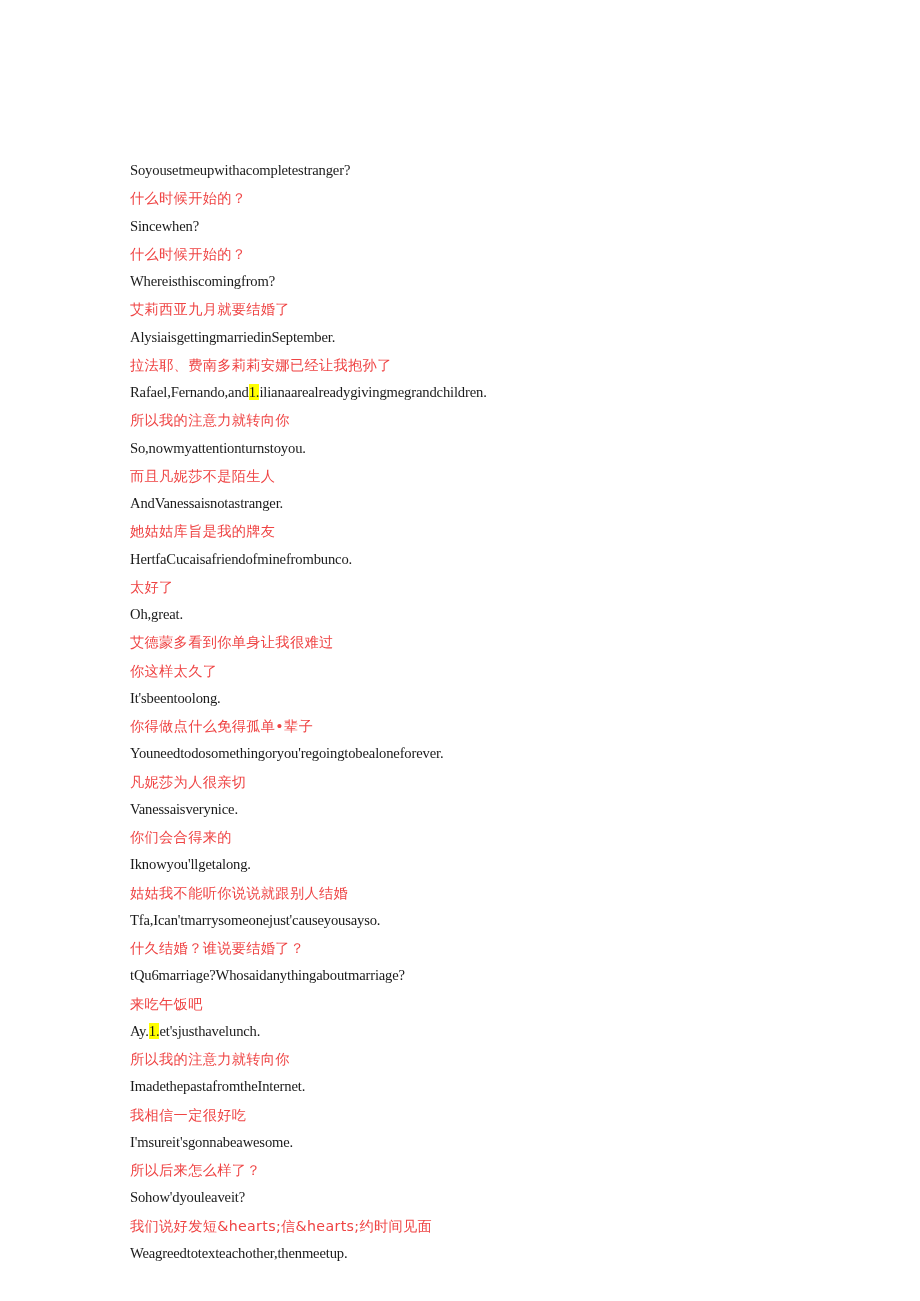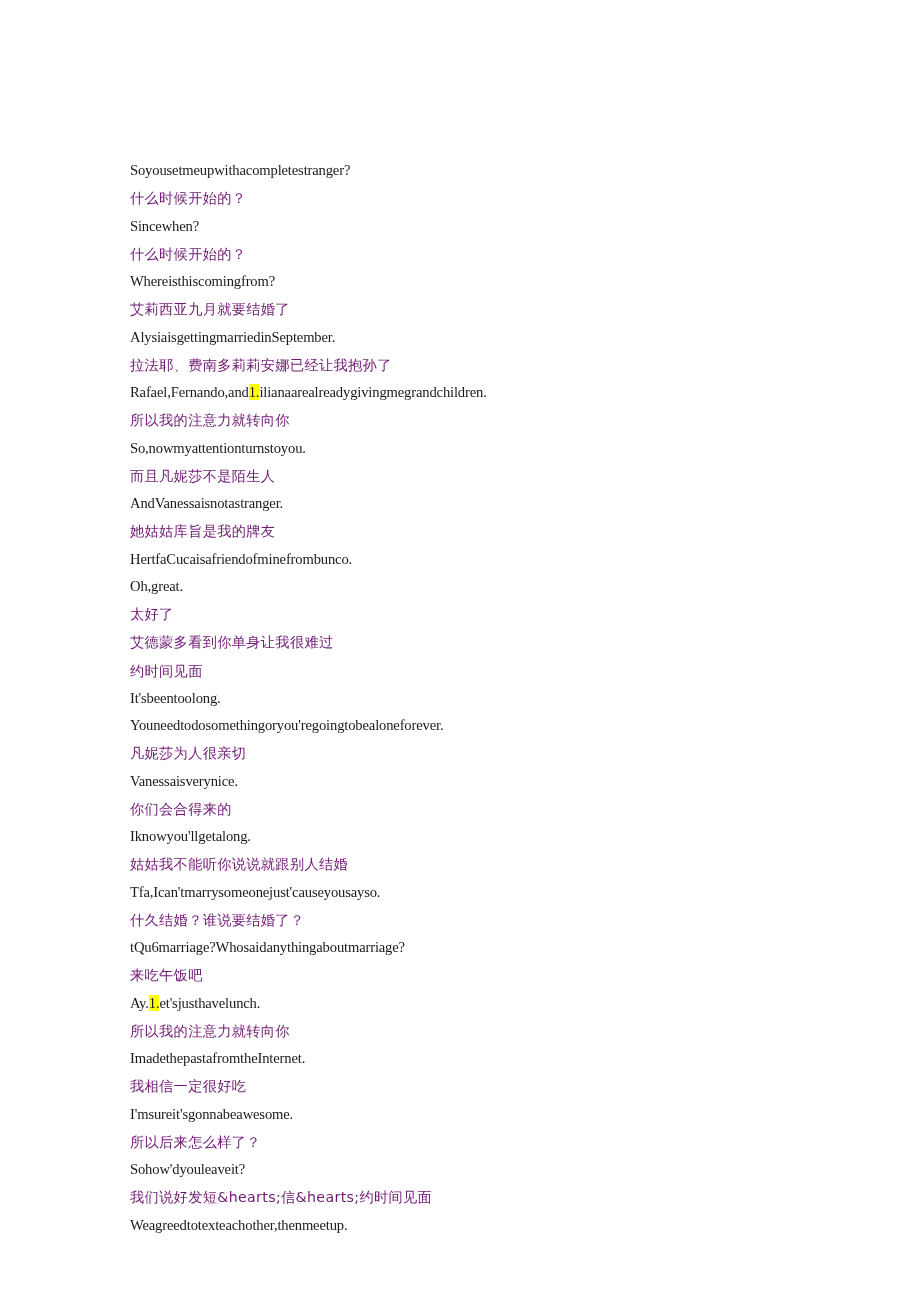--- a/index.html
+++ b/index.html
@@ -43,21 +43,21 @@
     font-size: 14.6px;
     line-height: 27.3px;
     color: #1a1a1a;
     letter-spacing: -0.15px;
   }
   
   .line.zh {
     font-family: "DejaVu Sans", "Liberation Sans", sans-serif;
     font-size: 14.2px;
     line-height: 28.2px;
-    color: #701a75;
+    color: #ef4444;
     letter-spacing: 0.35px;
   }
   .hl {
     background-color: #ffff00;
     color: #1a1a1a;
   }
 </style>
 </head>
 <body>
 
@@ -71,25 +71,26 @@
       <p class="line zh">艾莉西亚九月就要结婚了</p>
       <p class="line en">AlysiaisgettingmarriedinSeptember.</p>
       <p class="line zh">拉法耶、费南多莉莉安娜已经让我抱孙了</p>
       <p class="line en"><span>Rafael,Fernando,and</span><span class="hl">1.</span><span>ilianaarealreadygivingmegrandchildren.</span></p>
       <p class="line zh">所以我的注意力就转向你</p>
       <p class="line en">So,nowmyattentionturnstoyou.</p>
       <p class="line zh">而且凡妮莎不是陌生人</p>
       <p class="line en">AndVanessaisnotastranger.</p>
       <p class="line zh">她姑姑库旨是我的牌友</p>
       <p class="line en">HertfaCucaisafriendofminefrombunco.</p>
+      <p class="line zh">太好了</p>
       <p class="line en">Oh,great.</p>
-      <p class="line zh">太好了</p>
       <p class="line zh">艾德蒙多看到你单身让我很难过</p>
-      <p class="line zh">约时间见面</p>
+      <p class="line zh">你这样太久了</p>
       <p class="line en">It'sbeentoolong.</p>
+      <p class="line zh">你得做点什么免得孤单•辈子</p>
       <p class="line en">Youneedtodosomethingoryou'regoingtobealoneforever.</p>
       <p class="line zh">凡妮莎为人很亲切</p>
       <p class="line en">Vanessaisverynice.</p>
       <p class="line zh">你们会合得来的</p>
       <p class="line en">Iknowyou'llgetalong.</p>
       <p class="line zh">姑姑我不能听你说说就跟别人结婚</p>
       <p class="line en">Tfa,Ican'tmarrysomeonejust'causeyousayso.</p>
       <p class="line zh">什久结婚？谁说要结婚了？</p>
       <p class="line en">tQu6marriage?Whosaidanythingaboutmarriage?</p>
       <p class="line zh">来吃午饭吧</p>

